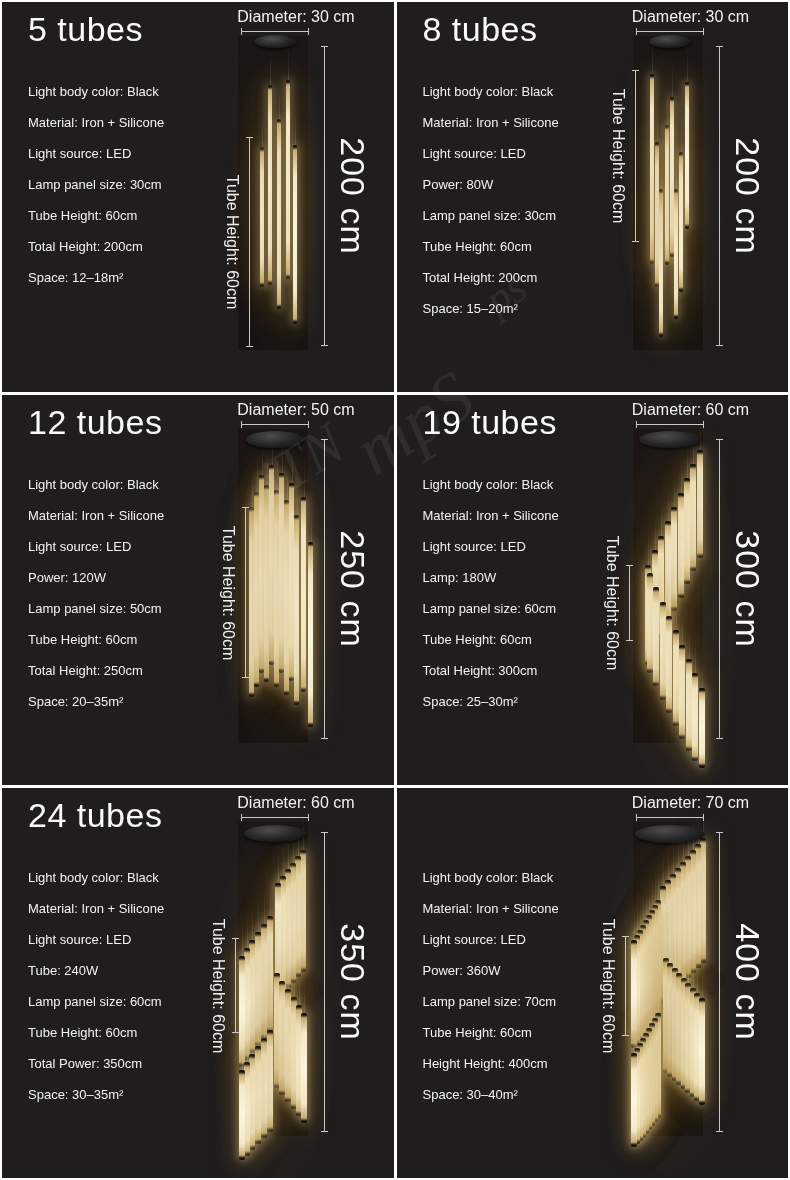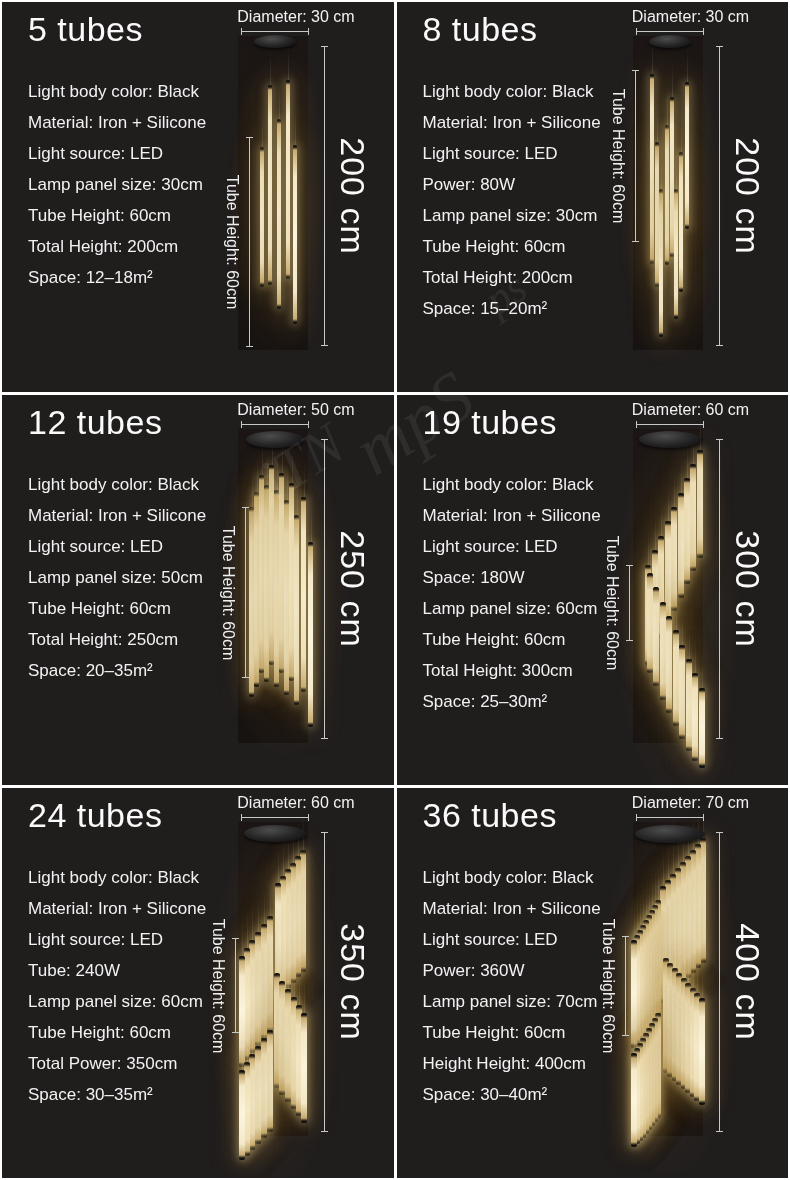--- a/index.html
+++ b/index.html
@@ -32,21 +32,21 @@
     background:linear-gradient(180deg,#1b1615,#1e1812 30%,#1b1510 70%,#171311);
   }
   .title{
     position:absolute;left:26px;top:8px;margin:0;
     font-size:34px;font-weight:400;letter-spacing:0.5px;color:#fafafa;
   }
   .specs{
     position:absolute;left:26px;top:74px;margin:0;padding:0;list-style:none;
   }
   .specs li{
-    font-size:17px;line-height:31px;white-space:nowrap;color:#f2f2f2;
+    font-size:13px;line-height:31px;white-space:nowrap;color:#f2f2f2;
   }
   .dia-label{
     position:absolute;left:273px;top:6px;transform:translateX(-50%);
     font-size:16px;white-space:nowrap;color:#f2f2f2;margin-left:21px;
   }
   .dia-ruler{
     position:absolute;left:239px;top:29px;width:68px;height:1px;background:#c9c9c9;
   }
   .dia-ruler::before,.dia-ruler::after{
     content:'';position:absolute;top:-3px;width:1px;height:7px;background:#c9c9c9;
@@ -194,20 +194,21 @@
           <div class="tube" style="left: 292px; top: 120px; height: 190px; width: 5px;"></div>
           <div class="tube" style="left: 299px; top: 102px; height: 195px; width: 5px;"></div>
           <div class="tube" style="left: 306px; top: 147px; height: 185px; width: 5px;"></div>
         </div>
       <div class="canopy" style="width: 58px; height: 17px; left: 244px; top: 36px;"></div>
       <h2 class="title">12 tubes</h2>
       <ul class="specs">
         <li>Light body color: Black</li>
         <li>Material: Iron + Silicone</li>
         <li>Light source: LED</li>
+        <li>Power: 120W</li>
         <li>Lamp panel size: 50cm</li>
         <li>Tube Height: 60cm</li>
         <li>Total Height: 250cm</li>
         <li>Space: 20–35m²</li>
       </ul>
       <div class="dia-label">Diameter: 50 cm</div>
       <div class="dia-ruler"></div>
       <div class="bracket" style="left: 243px; top: 112px; height: 171px;"></div>
       <div class="th-label" style="left: 217px; top: 197.5px;">Tube Height: 60cm</div>
       <div class="v-ruler"></div>
@@ -236,21 +237,21 @@
           <div class="tube" style="left: 289px; top: 264px; height: 92px; width: 6px;"></div>
           <div class="tube" style="left: 295px; top: 278px; height: 88px; width: 6px;"></div>
           <div class="tube" style="left: 302px; top: 293px; height: 80px; width: 6px;"></div>
         </div>
       <div class="canopy" style="width: 62px; height: 17px; left: 242px; top: 36px;"></div>
       <h2 class="title">19 tubes</h2>
       <ul class="specs">
         <li>Light body color: Black</li>
         <li>Material: Iron + Silicone</li>
         <li>Light source: LED</li>
-        <li>Space: 180W</li>
+        <li>Lamp: 180W</li>
         <li>Lamp panel size: 60cm</li>
         <li>Tube Height: 60cm</li>
         <li>Total Height: 300cm</li>
         <li>Space: 25–30m²</li>
       </ul>
       <div class="dia-label">Diameter: 60 cm</div>
       <div class="dia-ruler"></div>
       <div class="bracket" style="left: 232px; top: 170px; height: 76px;"></div>
       <div class="th-label" style="left: 206px; top: 208px;">Tube Height: 60cm</div>
       <div class="v-ruler"></div>
@@ -341,21 +342,20 @@
           <div class="tube" style="left: 255px; top: 230px; height: 104px; width: 6px;"></div>
           <div class="tube" style="left: 252px; top: 235px; height: 103px; width: 6px;"></div>
           <div class="tube" style="left: 249px; top: 240px; height: 102px; width: 6px;"></div>
           <div class="tube" style="left: 246px; top: 245px; height: 101px; width: 6px;"></div>
           <div class="tube" style="left: 243px; top: 250px; height: 100px; width: 6px;"></div>
           <div class="tube" style="left: 240px; top: 255px; height: 98px; width: 6px;"></div>
           <div class="tube" style="left: 237px; top: 260px; height: 96px; width: 6px;"></div>
           <div class="tube" style="left: 234px; top: 265px; height: 94px; width: 6px;"></div>
         </div>
       <div class="canopy" style="width: 70px; height: 18px; left: 238px; top: 37px;"></div>
-      <h2 class="title">36 tubes</h2>
       <ul class="specs">
         <li>Light body color: Black</li>
         <li>Material: Iron + Silicone</li>
         <li>Light source: LED</li>
         <li>Power: 360W</li>
         <li>Lamp panel size: 70cm</li>
         <li>Tube Height: 60cm</li>
         <li>Height Height: 400cm</li>
         <li>Space: 30–40m²</li>
       </ul>

